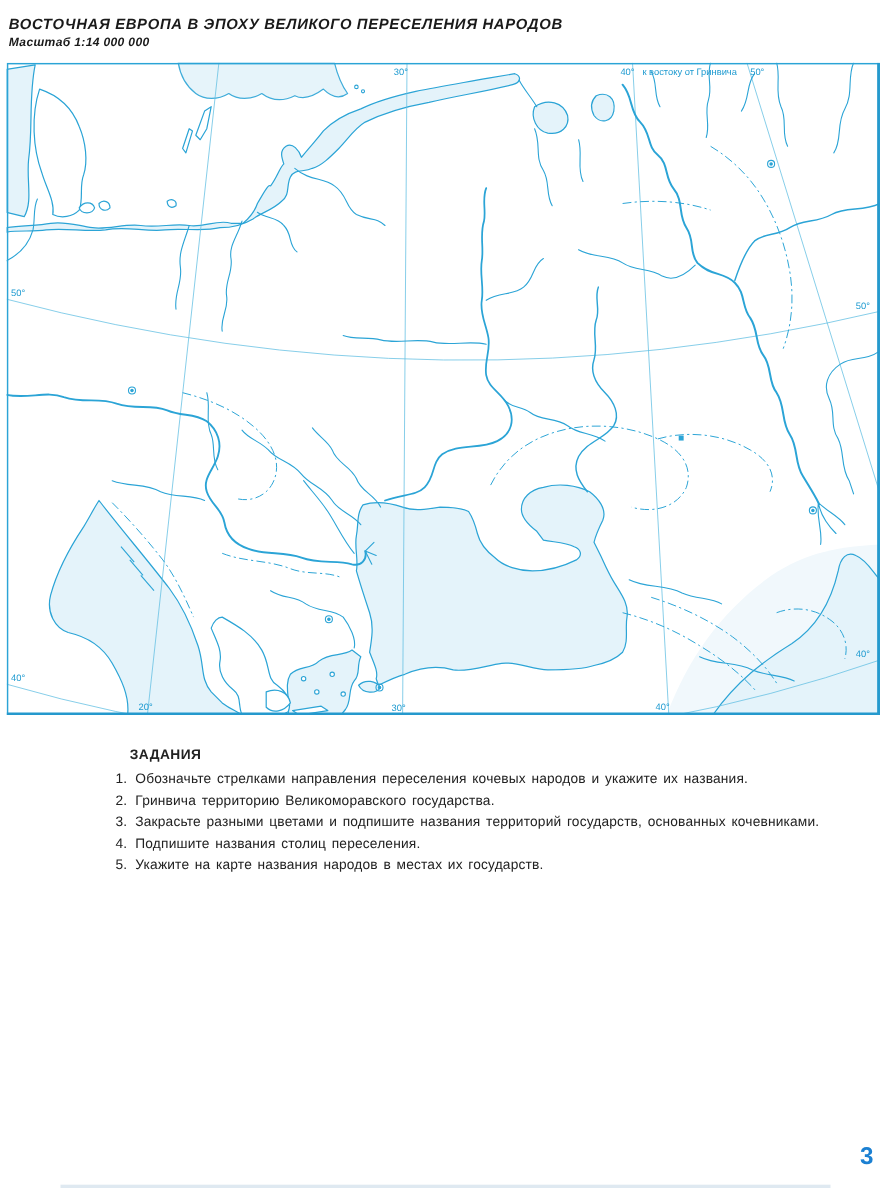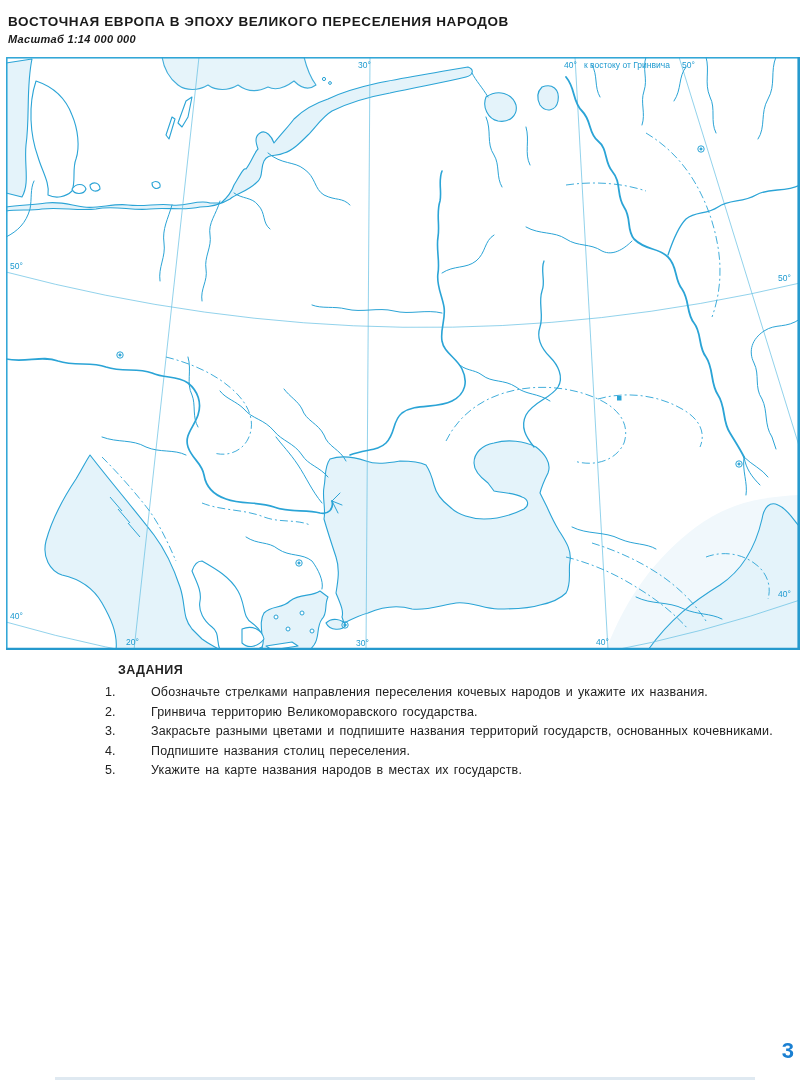--- a/index.html
+++ b/index.html
@@ -5,37 +5,37 @@
   html,body{margin:0;padding:0;}
   body{
     width:810px;height:1080px;position:relative;overflow:hidden;
     background:#ffffff;
     font-family:"Liberation Sans", sans-serif;
     -webkit-font-smoothing:antialiased;
   }
   .title-block{position:absolute;left:8px;top:14px;width:780px;}
   .map-title{
     font-size:13.5px;font-weight:bold;color:#1a1a1a;
-    letter-spacing:.6px;line-height:16px;
+    letter-spacing:.6px;line-height:16px;font-style:italic;
   }
   .map-scale{
     font-size:11px;font-weight:bold;color:#1a1a1a;
     letter-spacing:.3px;margin-top:3px;font-style:italic;
   }
   .map-wrap{position:absolute;left:6px;top:57px;width:794px;height:593px;background:#ffffff;}
   .map-wrap svg{display:block;}
   .tasks{position:absolute;left:105px;top:663px;width:700px;color:#222;}
-  .tasks-heading{font-size:12.5px;font-weight:bold;letter-spacing:.4px;margin:0 0 6px 13px;}
+  .tasks-heading{font-size:12.5px;font-weight:bold;letter-spacing:.4px;margin:16px 0 6px 13px;}
   .task-list{margin:0;padding:0;list-style:none;}
   .task-item{
     font-size:12.5px;line-height:19.5px;letter-spacing:.15px;word-spacing:1.5px;
     display:flex;
   }
   .task-num{flex:0 0 18px;}
-  .task-text{flex:1;margin-left:28px;}
+  .task-text{flex:1;}
   .page-number{
     position:absolute;right:16px;top:1038px;
     font-size:22px;font-weight:bold;color:#1b80d2;
   }
   .bottom-edge{
     position:absolute;left:55px;bottom:0;width:700px;height:3px;
     background:#d7e4ee;opacity:.8;
   }
 </style>
 </head>

